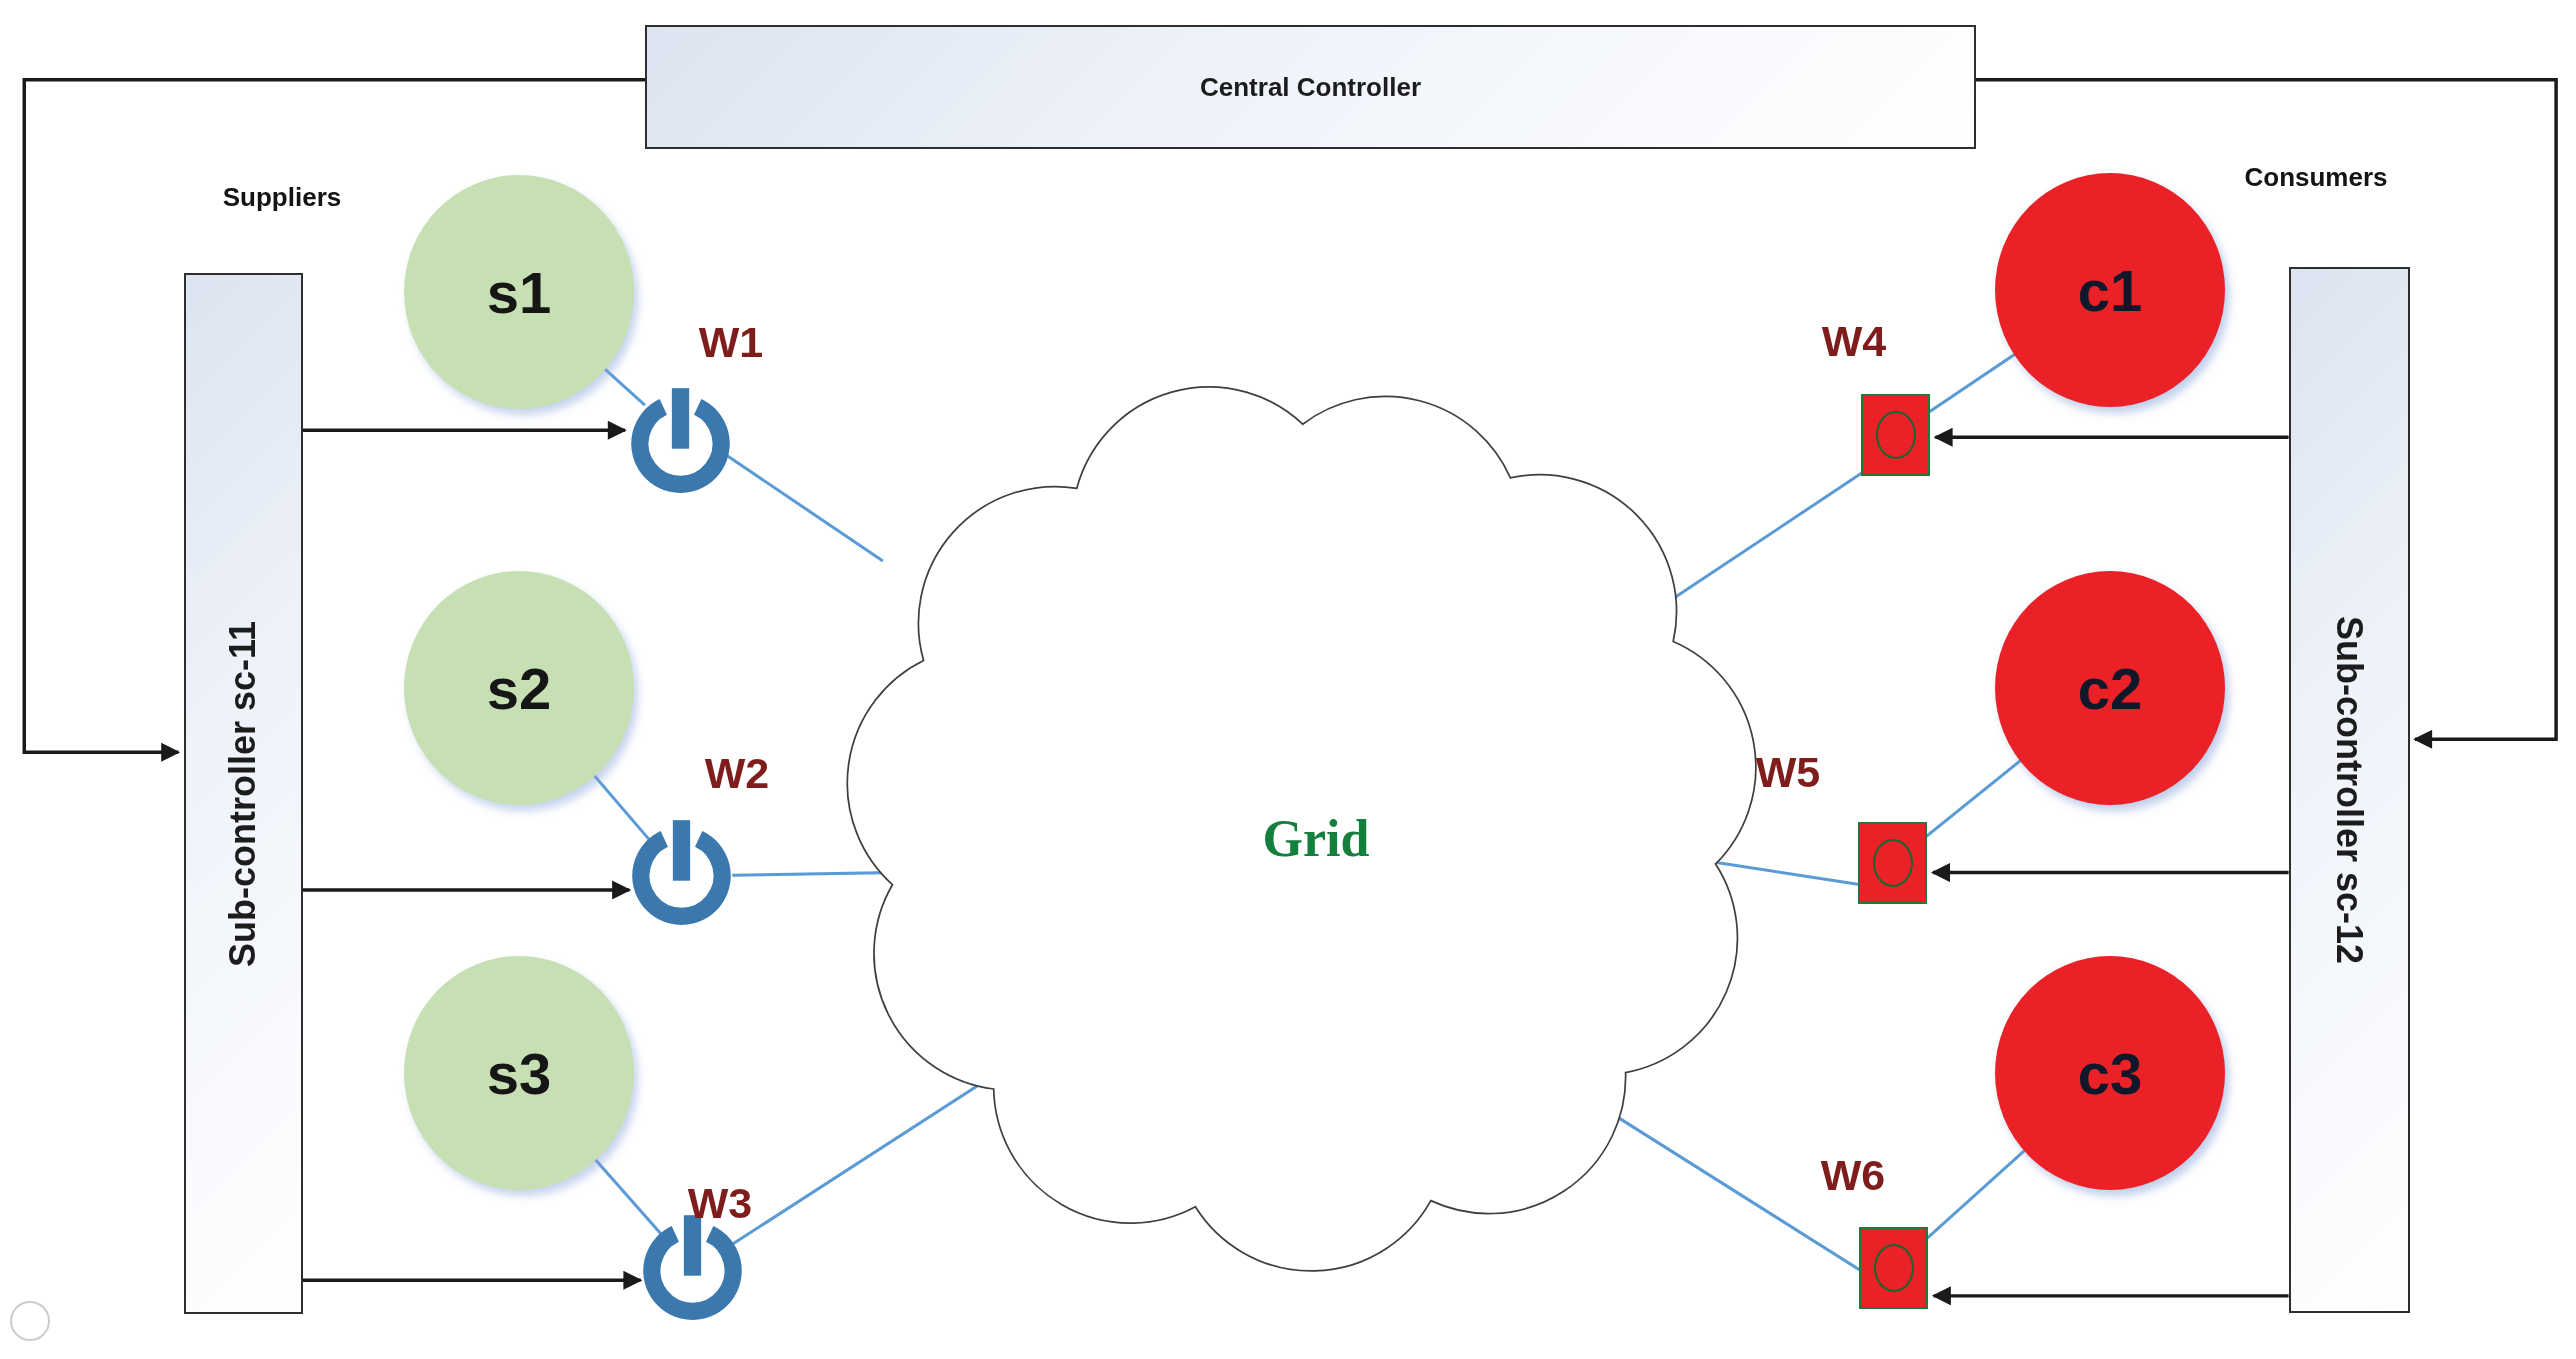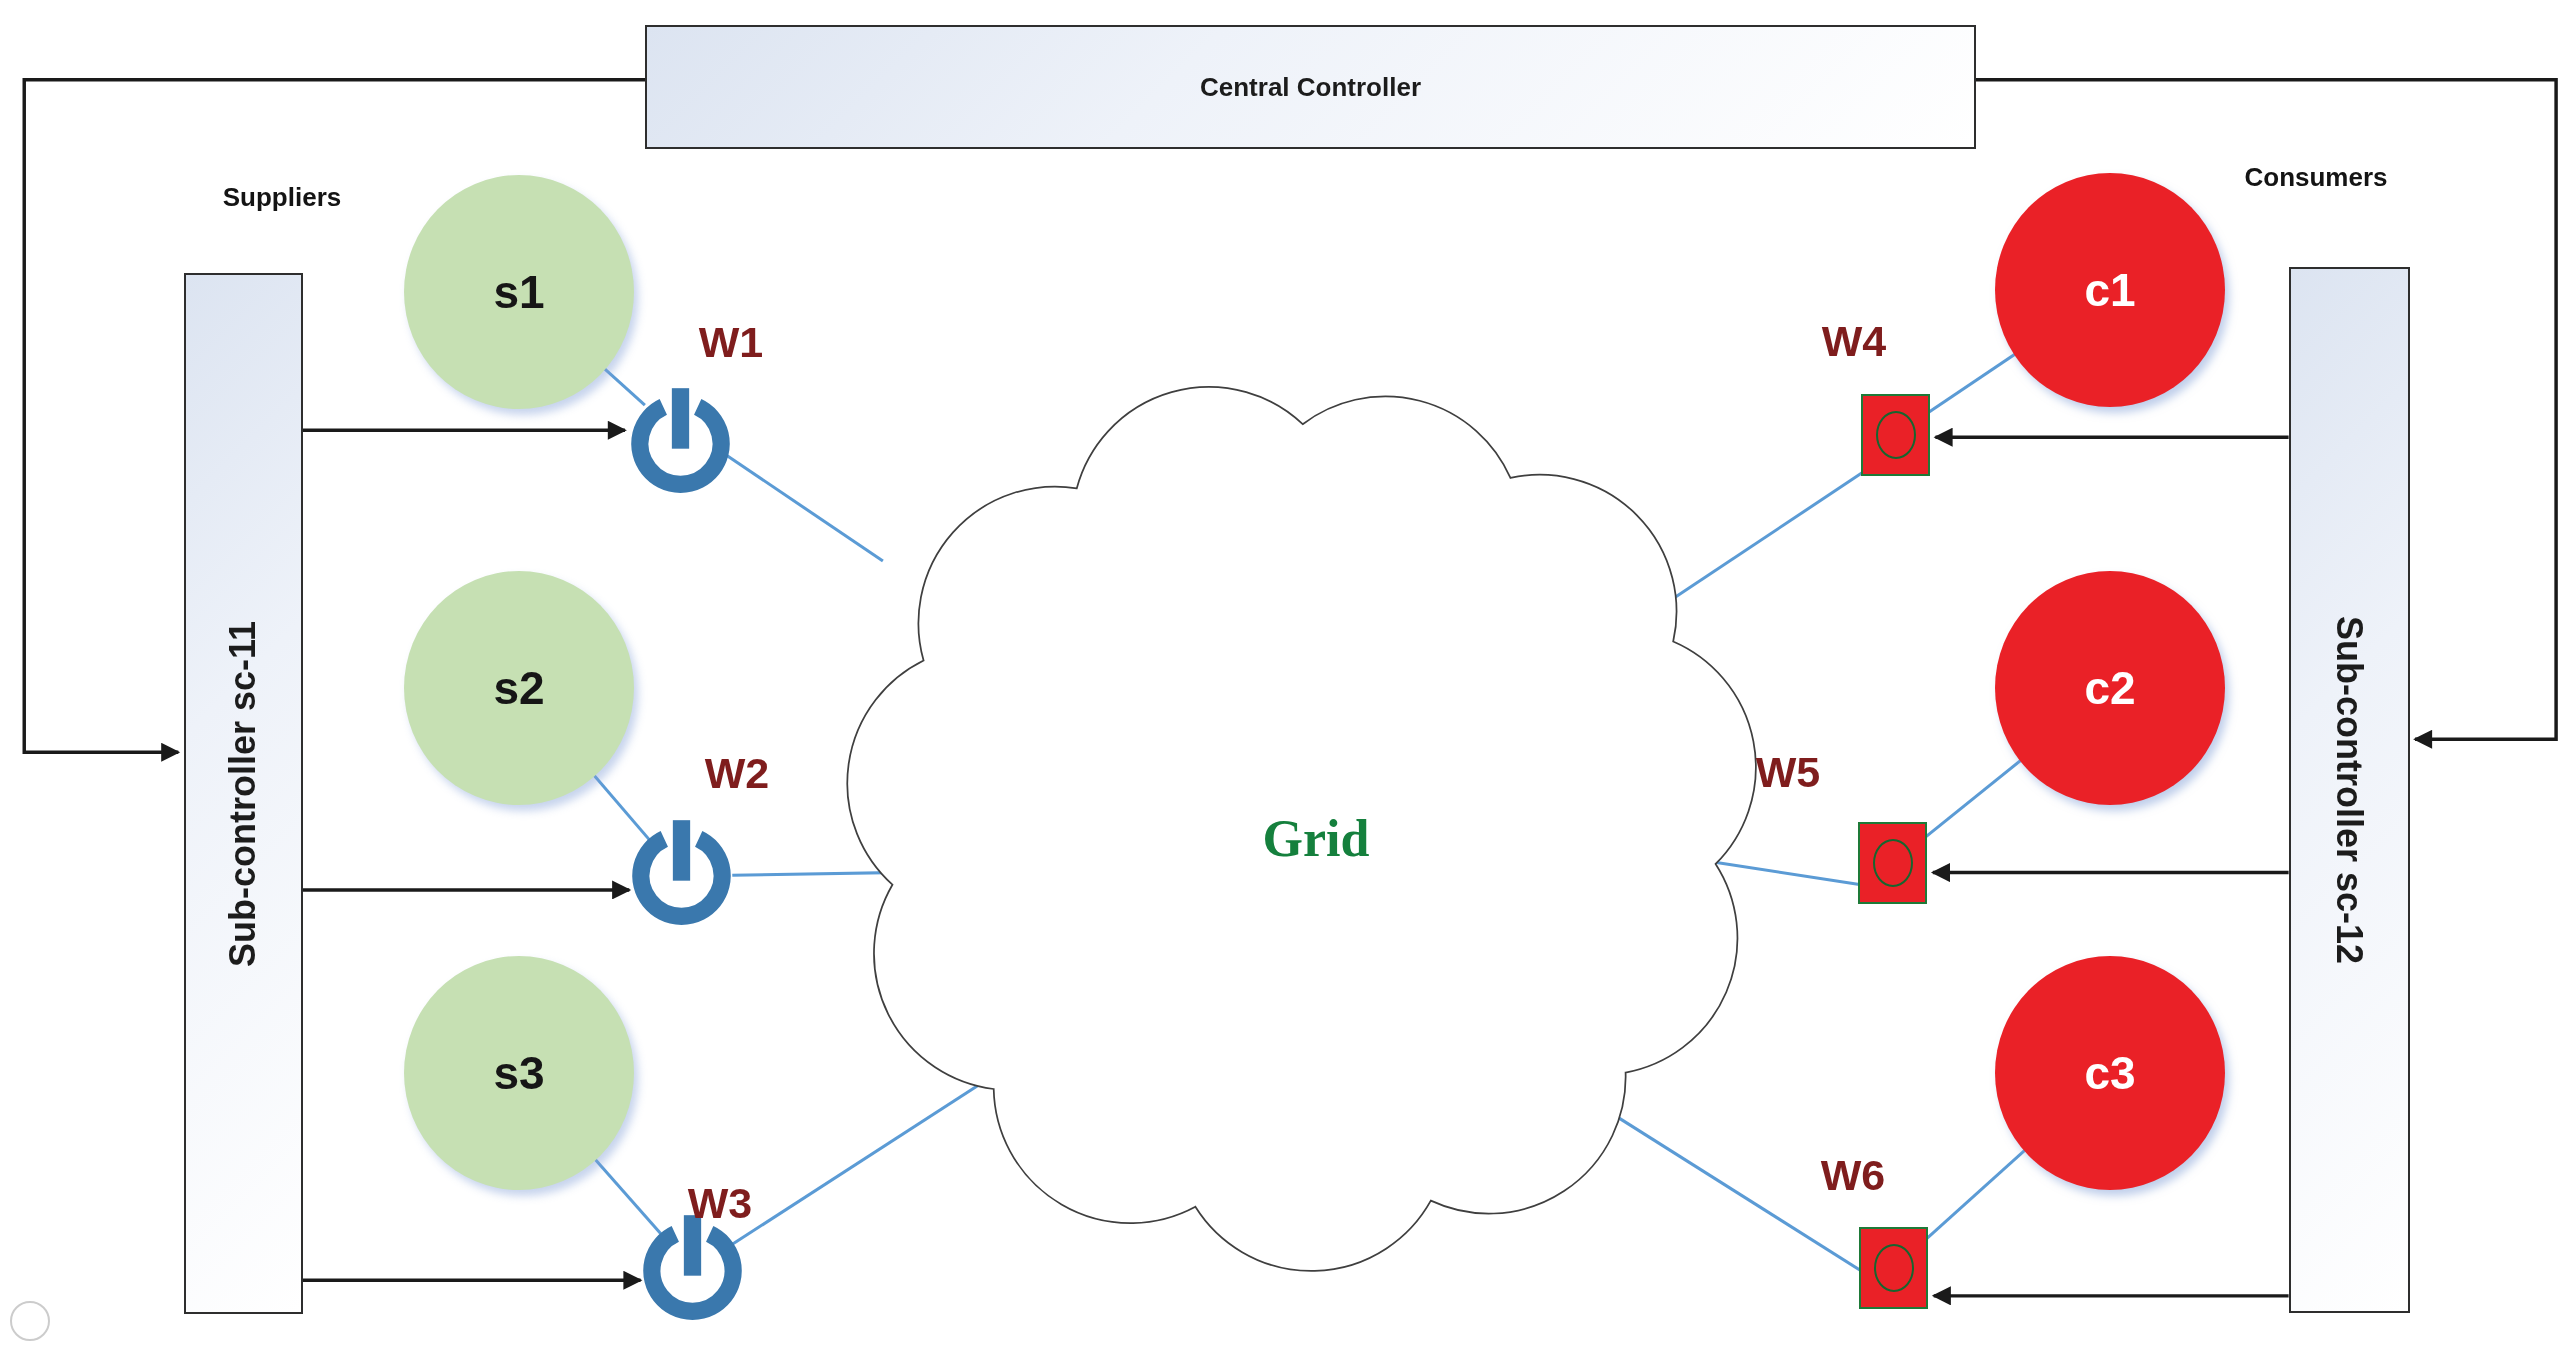--- a/index.html
+++ b/index.html
@@ -13,24 +13,24 @@
     background:linear-gradient(135deg,#dce4f1 0%,#eef2f9 40%,#ffffff 100%);
     display:flex;align-items:center;justify-content:center;z-index:3;
   }
   .box-title{font-size:26px;font-weight:bold;color:#1c1c1c;}
   .vlabel{white-space:nowrap;font-size:36px;font-weight:bold;color:#1c1c1c;}
   .rot-ccw{transform:rotate(-90deg);}
   .rot-cw{transform:rotate(90deg);}
   .node{
     position:absolute;width:230px;height:234px;border-radius:50%;
     display:flex;align-items:center;justify-content:center;
-    font-size:46px;font-weight:bold;z-index:4;
+    font-size:58px;font-weight:bold;z-index:4;
   }
   .supplier{background:#C6E0B3;box-shadow:4.3px 6px 8.7px rgba(130,160,215,.45);}
-  .consumer{background:#EA2127;box-shadow:4.3px 6px 8.7px rgba(130,160,215,.5);color:#ffffff;}
+  .consumer{background:#EA2127;box-shadow:4.3px 6px 8.7px rgba(130,160,215,.5);color:#0f172a;}
   .wlabel{
     position:absolute;transform:translate(-50%,-50%);
     font-size:43px;font-weight:bold;color:#7f1d1d;z-index:5;
   }
   .group-label{
     position:absolute;transform:translate(-50%,-50%);
     font-size:26px;font-weight:bold;color:#141414;z-index:5;
   }
   .grid-label{
     position:absolute;transform:translate(-50%,-50%);

